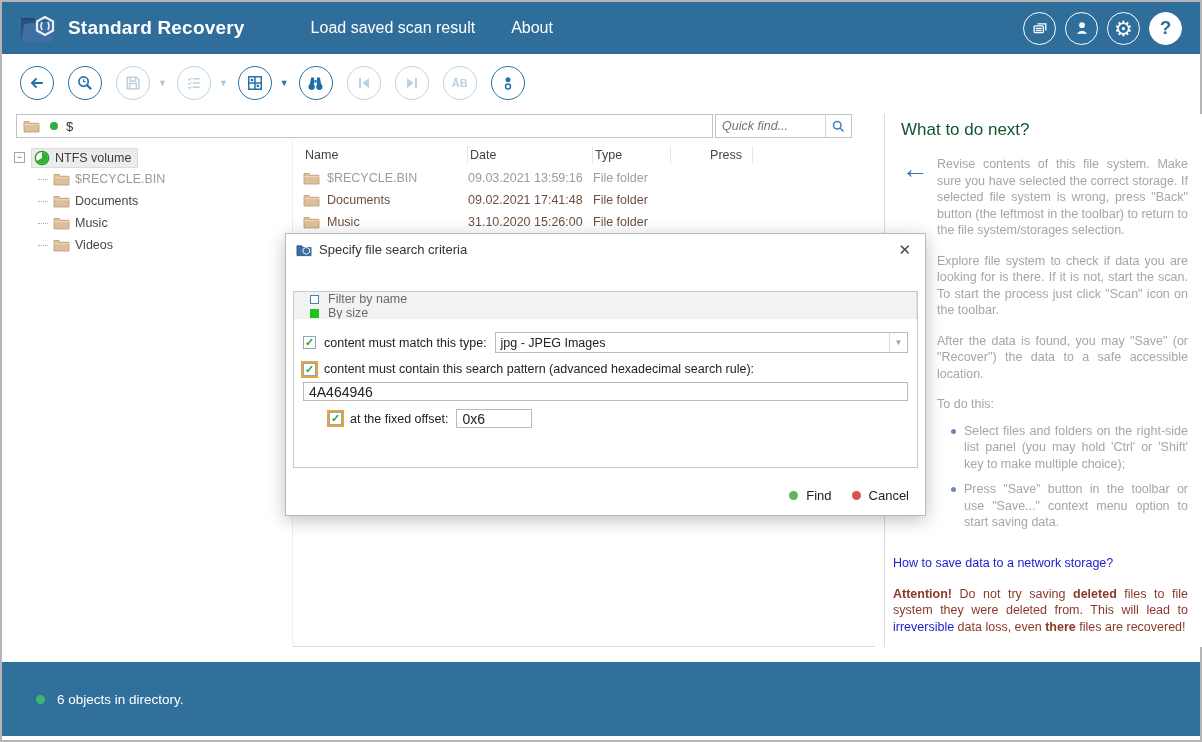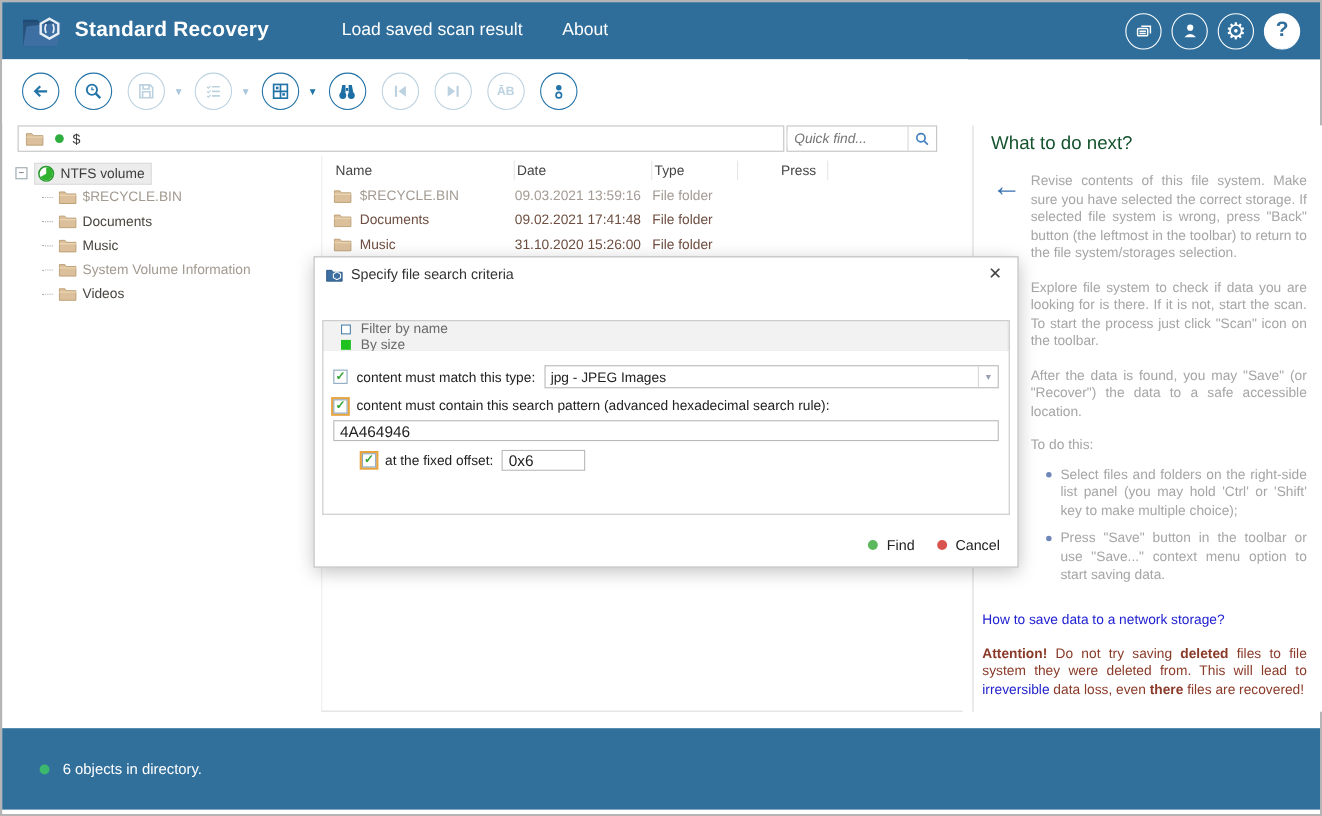--- a/index.html
+++ b/index.html
@@ -293,28 +293,20 @@
       <span class="tree-label">Documents</span>
     </div>
     <div class="tree-item">
       <span class="tree-connector"></span>
       <svg width="17" height="14" viewBox="0 0 17 14">
           <path d="M1 2.5 h5 l1.4 1.8 H16 V13 H1 z" fill="#dcc09c" stroke="#b89a6e" stroke-width=".8"></path>
           <path d="M1 5 h15 v1.2 h-15 z" fill="#e8d4b0"></path>
         </svg>
       <span class="tree-label">Music</span>
     </div>
-    <div class="tree-item muted">
-      <span class="tree-connector"></span>
-      <svg width="17" height="14" viewBox="0 0 17 14">
-          <path d="M1 2.5 h5 l1.4 1.8 H16 V13 H1 z" fill="#dcc09c" stroke="#b89a6e" stroke-width=".8"></path>
-          <path d="M1 5 h15 v1.2 h-15 z" fill="#e8d4b0"></path>
-        </svg>
-      <span class="tree-label">System Volume Information</span>
-    </div>
     <div class="tree-item">
       <span class="tree-connector"></span>
       <svg width="17" height="14" viewBox="0 0 17 14">
           <path d="M1 2.5 h5 l1.4 1.8 H16 V13 H1 z" fill="#dcc09c" stroke="#b89a6e" stroke-width=".8"></path>
           <path d="M1 5 h15 v1.2 h-15 z" fill="#e8d4b0"></path>
         </svg>
       <span class="tree-label">Videos</span>
     </div>
   </div>
 

